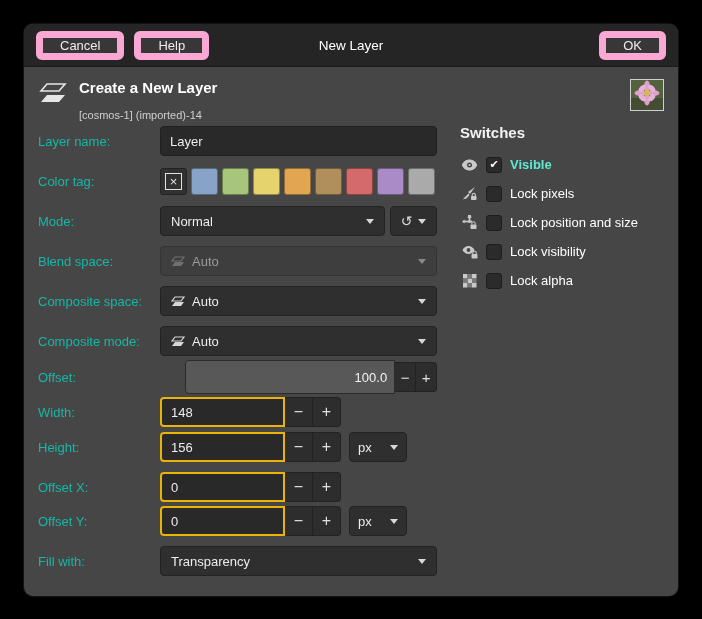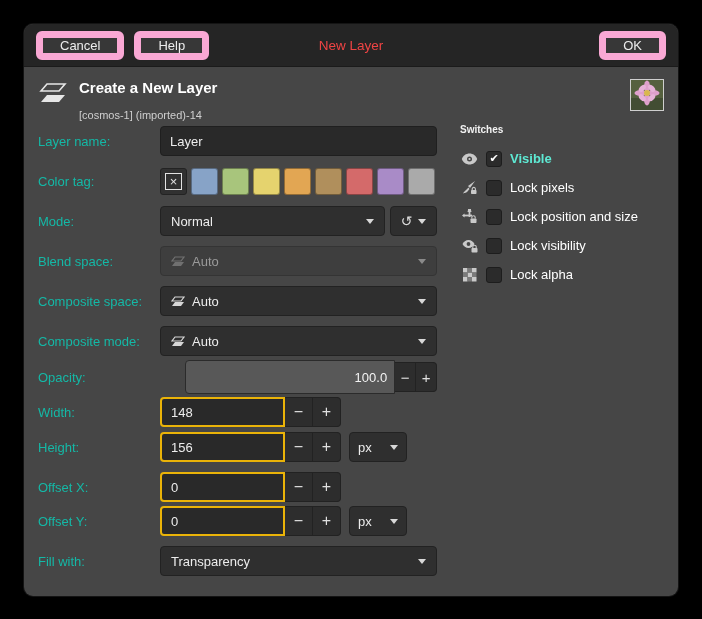--- a/index.html
+++ b/index.html
@@ -20,21 +20,21 @@
   .tb-btn{
     background:#373737;border:7px solid #f9a8d4;border-radius:6px;
     color:#ededed;font-size:13px;height:29px;padding:0 17px;
     display:flex;align-items:center;box-sizing:border-box;cursor:default;
   }
   .tb-cancel{margin-left:12px;}
   .tb-help{margin-left:10px;}
   .tb-ok{margin-left:auto;margin-right:12px;}
   .tb-title{
     position:absolute;left:50%;transform:translateX(-50%);
-    color:#ef4444;font-size:13.5px;
+    color:#ffffff;font-size:13.5px;
   }
   
   .header{display:flex;align-items:flex-start;padding:12px 14px 0 14px;}
   .header-icon{margin-top:3px;}
   .header-text{margin-left:11px;}
   .header-title{font-size:15px;font-weight:bold;color:#ffffff;line-height:18px;}
   .header-sub{font-size:11px;color:#cfcfcf;margin-top:12px;}
   .thumb{
     margin-left:auto;width:32px;height:30px;border:1px solid #cfcfcf;
     box-sizing:content-box;display:block;
@@ -112,21 +112,21 @@
   }
   .spin-btn{
     width:28px;height:30px;background:#2d2d2d;border:1px solid #222222;
     border-left:none;box-sizing:border-box;color:#e0e0e0;font-size:16px;
     display:flex;align-items:center;justify-content:center;
   }
   .spin-btn.last{border-radius:0 4px 4px 0;}
   .unit-dd{width:58px;margin-left:8px;padding:0 8px;}
   
   .switches{position:absolute;left:436px;top:100px;width:210px;}
-  .switches-title{font-size:10px;font-weight:bold;color:#f2f2f2;}
+  .switches-title{font-size:15px;font-weight:bold;color:#f2f2f2;}
   .switch-list{margin-top:9px;}
   .switch-row{display:flex;align-items:center;height:29px;}
   .switch-icon{width:19px;display:flex;align-items:center;justify-content:center;flex-shrink:0;}
   .checkbox{
     width:16px;height:16px;background:#2b2b2b;border:1px solid #1d1d1d;border-radius:3px;
     box-sizing:border-box;margin:0 8px 0 7px;
     display:flex;align-items:center;justify-content:center;
     color:#ffffff;font-size:11px;line-height:1;flex-shrink:0;
   }
   .switch-label{font-size:13px;color:#ffffff;white-space:nowrap;}
@@ -258,21 +258,21 @@
               <path d="M4 6 H13 L10 10 H1 Z" fill="#d8d8d8"></path>
             </svg>
           </span>
           <span>Auto</span>
           <span class="caret"></span>
         </div>
       </div>
     </div>
 
     <div class="row mb5">
-      <div class="row-label">Opacity:</div>
+      <div class="row-label">Offset:</div>
       <div class="ctrl">
         <div class="scale">
           <span>100.0</span>
         </div>
         <div class="spin">−</div>
         <div class="spin last">+</div>
       </div>
     </div>
 
     <div class="row mb5">

